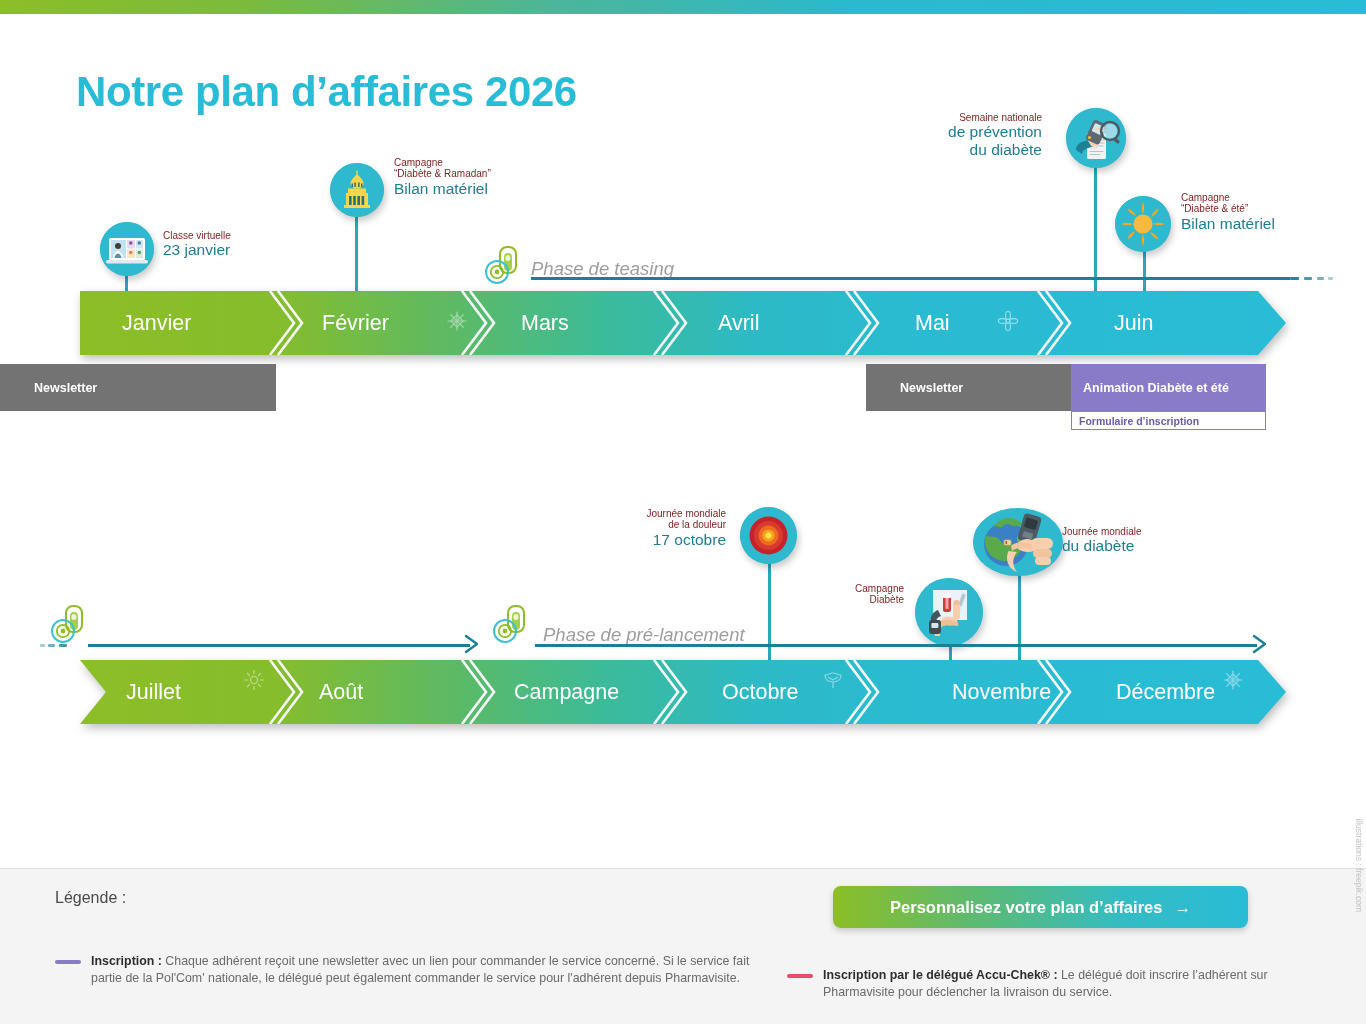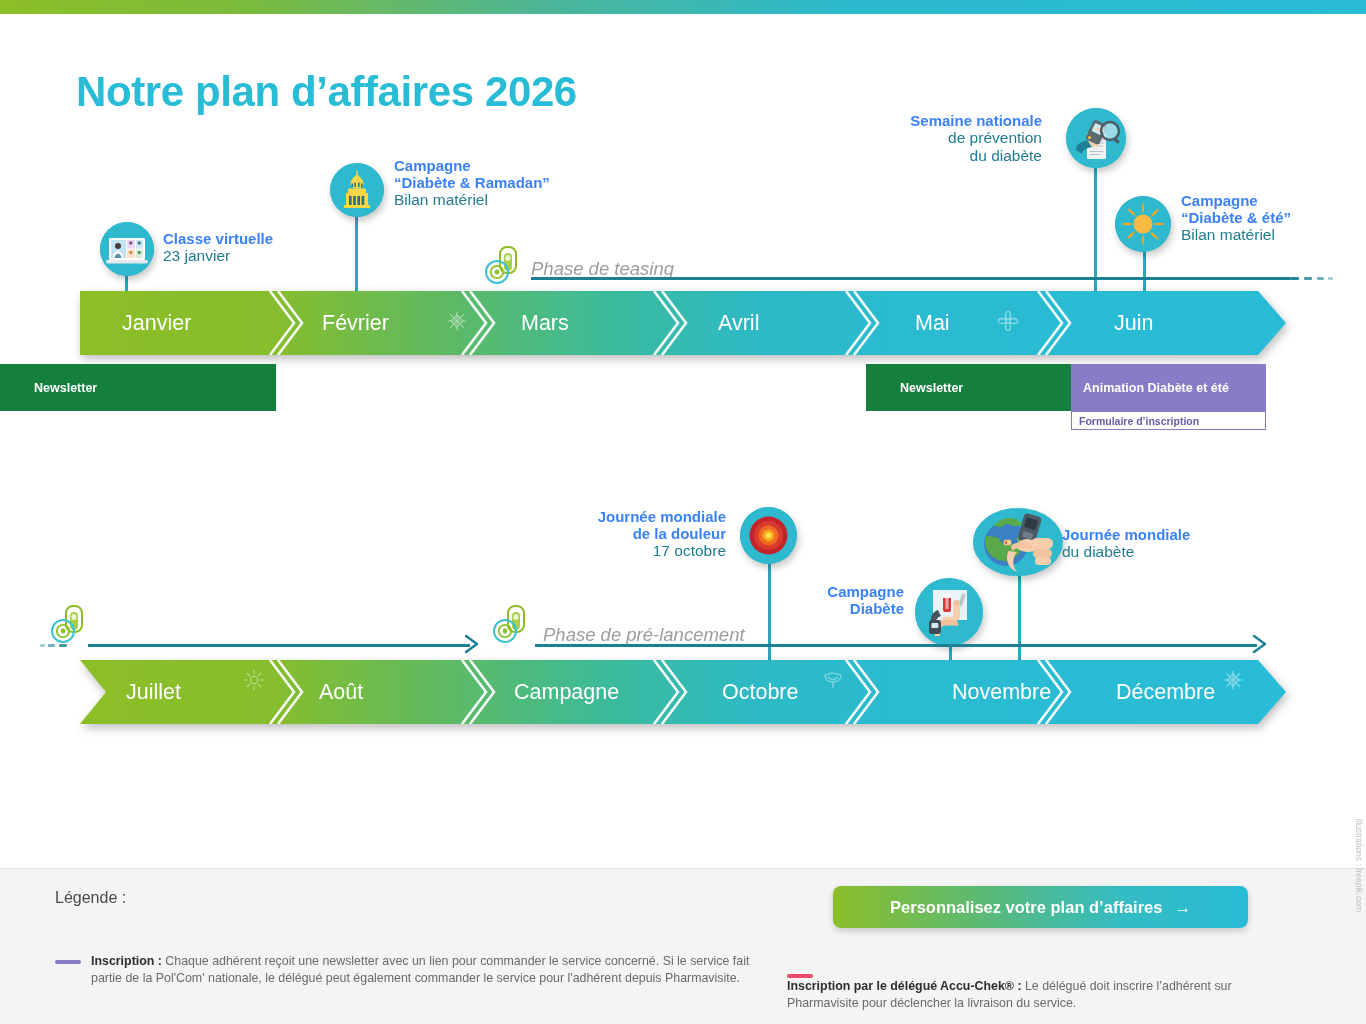--- a/index.html
+++ b/index.html
@@ -19,21 +19,21 @@
 
   
   .page-title {
     position: absolute; left: 76px; top: 68px;
     font-size: 42px; font-weight: bold; color: #29bcd6;
     letter-spacing: -0.4px; white-space: nowrap;
   }
 
   
   .evt-label { position: absolute; line-height: 1.14; white-space: nowrap; }
-  .evt-label .l1 { font-weight: bold; font-size: 15px; color: #3b82f6; }
+  .evt-label .l1 { font-weight: normal; font-size: 10px; color: #7f1d1d; }
   .evt-label .l2 { font-size: 15.5px; color: #1f7c91; }
   .evt-label.right { text-align: right; }
 
   
   .bubble {
     position: absolute; border-radius: 50%;
     background: #2fb9cf;
     box-shadow: 2px 4px 7px rgba(0,0,0,0.22);
     overflow: hidden;
   }
@@ -64,21 +64,21 @@
     position: absolute; color: #fff; font-size: 21.5px; white-space: nowrap;
     top: 50%; transform: translateY(-50%);
   }
   .season { position: absolute; top: 50%; transform: translateY(-50%); opacity: .45; }
 
   
   .svc {
     position: absolute; color: #fff; font-size: 12.5px; font-weight: bold;
     display: flex; align-items: center; padding-left: 12px;
   }
-  .svc.newsletter { background: #15803d; padding-left: 34px; }
+  .svc.newsletter { background: #737373; padding-left: 34px; }
   .svc.animation  { background: #8a7bc8; }
   .svc-sub {
     position: absolute; background: #fff; border: 1.5px solid #8a7bc8;
     color: #6b5aa8; font-size: 10.5px; font-weight: bold;
     display: flex; align-items: center; padding-left: 7px; text-align: center;
   }
 
   
   .footer {
     position: absolute; left: 0; top: 868px; width: 1366px; height: 156px;
@@ -499,21 +499,21 @@
 
 
   <div class="legend-row" style="left:55px; top:953px; width:700px;">
     <div class="swatch" style="background:#8a7bc8;"></div>
     <div class="legend-txt">
       <b>Inscription :</b><span> Chaque adhérent reçoit une newsletter avec un lien pour commander le service concerné. Si le service fait partie de la Pol'Com' nationale, le délégué peut également commander le service pour l'adhérent depuis Pharmavisite.</span>
     </div>
   </div>
 
 
-  <div class="legend-row" style="left:787px; top:967px; width:500px;flex-direction:column;">
+  <div class="legend-row" style="left:787px; top:967px; width:500px;">
     <div class="swatch" style="background:#ec4a6d;"></div>
     <div class="legend-txt">
       <b>Inscription par le délégué Accu-Chek® :</b><span> Le délégué doit inscrire l’adhérent sur Pharmavisite pour déclencher la livraison du service.</span>
     </div>
   </div>
 
   <div class="cta">
     <span>Personnalisez votre plan d’affaires</span>
     <span style="margin-left:12px;">→</span>
   </div>

